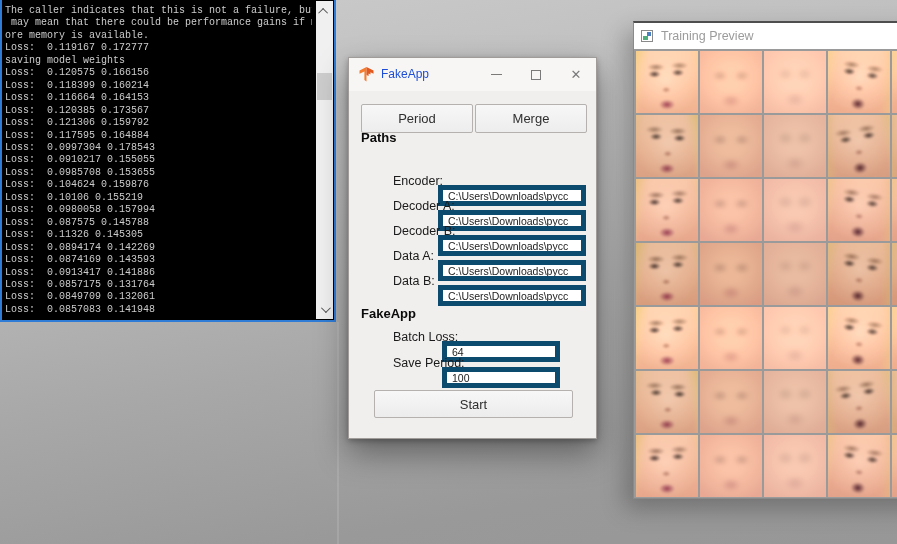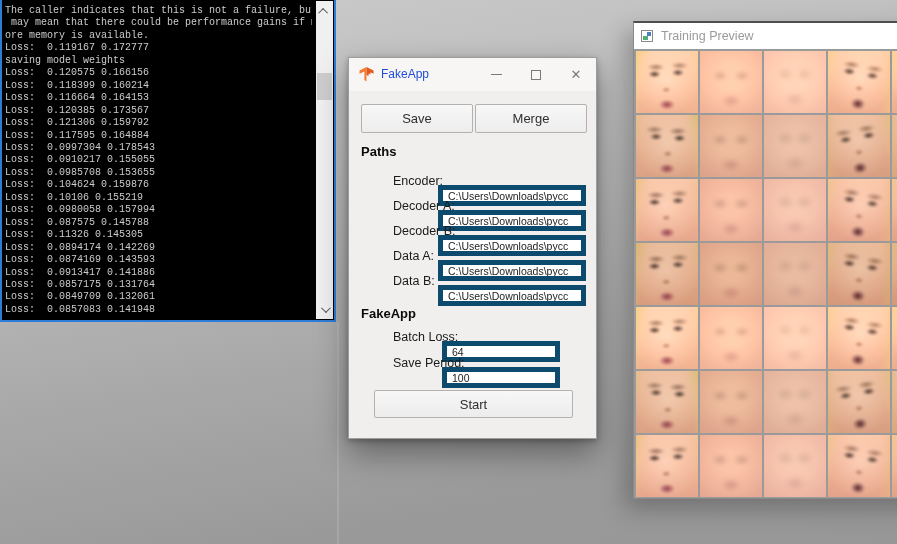--- a/index.html
+++ b/index.html
@@ -47,21 +47,21 @@
   .glyph-close { font-size:13px; color:#7a7a7a; line-height:1; }
 
   .tab-btn {
     position:absolute; top:46px; height:29px; width:112px;
     background:linear-gradient(#f7f7f7,#ededed); border:1px solid #b4b1ae; border-radius:2px;
     font-size:13px; color:#2f2f2f; display:flex; align-items:center; justify-content:center;
   }
   .tab-train { left:12px; } .tab-merge { left:126px; }
 
   .section-h { position:absolute; left:12px; font-size:13px; font-weight:bold; color:#0a0a0a; }
-  .h-paths { top:86px; } .h-options { top:248px; }
+  .h-paths { top:72px; } .h-options { top:248px; }
 
   .frow { position:absolute; left:0; width:100%; height:25px; }
   .frow .flabel { position:absolute; left:12px; top:0; line-height:22px; font-size:12.5px; color:#1b1b1b;margin-left:32px; }
   .frow input {
     position:absolute; top:15px; height:21px; border:5px solid #0c4a6e; background:#fff;
     font-family:"Liberation Sans",sans-serif; font-size:10.5px; color:#222; padding:0 5px; outline:none;
   }
   .path-row input { left:89px; width:148px; }
   .opt-row  input { left:93px; width:118px; }
   .pr0{top:112px}.pr1{top:137px}.pr2{top:162px}.pr3{top:187px}.pr4{top:212px}
@@ -175,21 +175,21 @@
         </span>
       <span class="wc">
           <span class="glyph-max"></span>
         </span>
       <span class="wc">
           <span class="glyph-close">✕</span>
         </span>
     </span>
   </div>
 
-  <div class="tab-btn tab-train">Save</div>
+  <div class="tab-btn tab-train">Period</div>
   <div class="tab-btn tab-merge">Merge</div>
 
   <div class="section-h h-paths">Paths</div>
 
   <div class="frow path-row pr0">
     <span class="flabel">Encoder:</span>
     <input type="text" value="C:\Users\Downloads\pycc" style="">
   </div>
   <div class="frow path-row pr1">
     <span class="flabel">Decoder A:</span>

